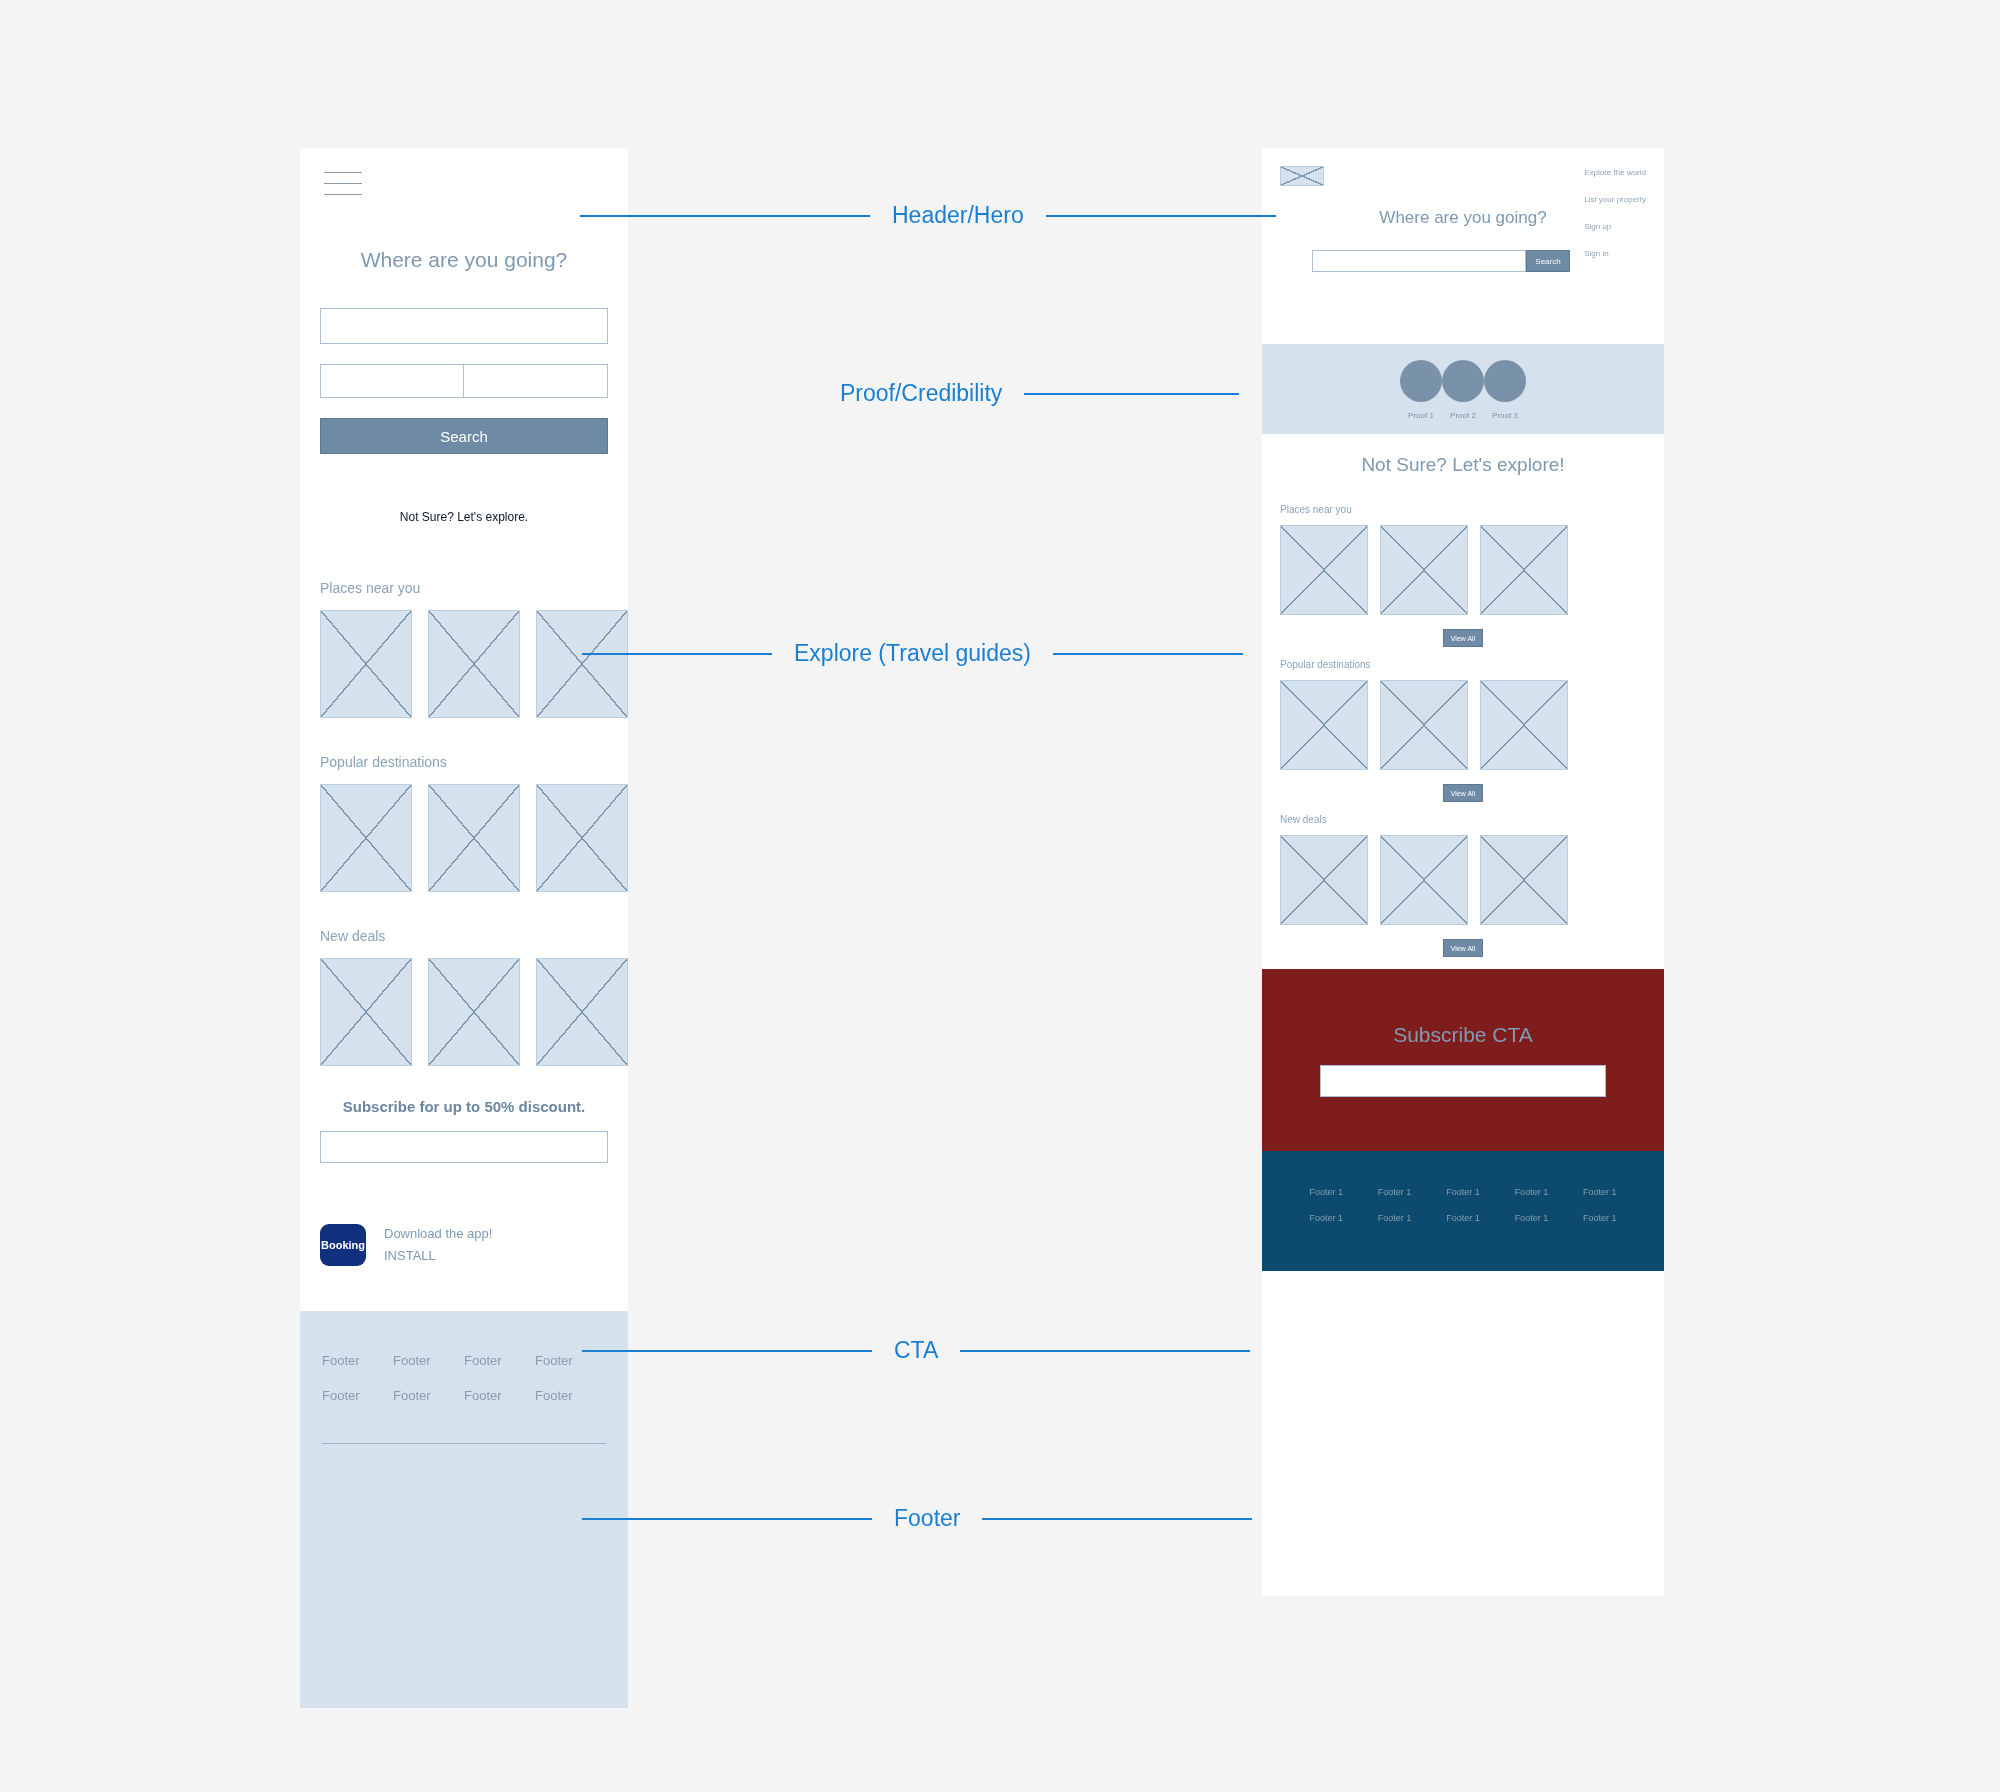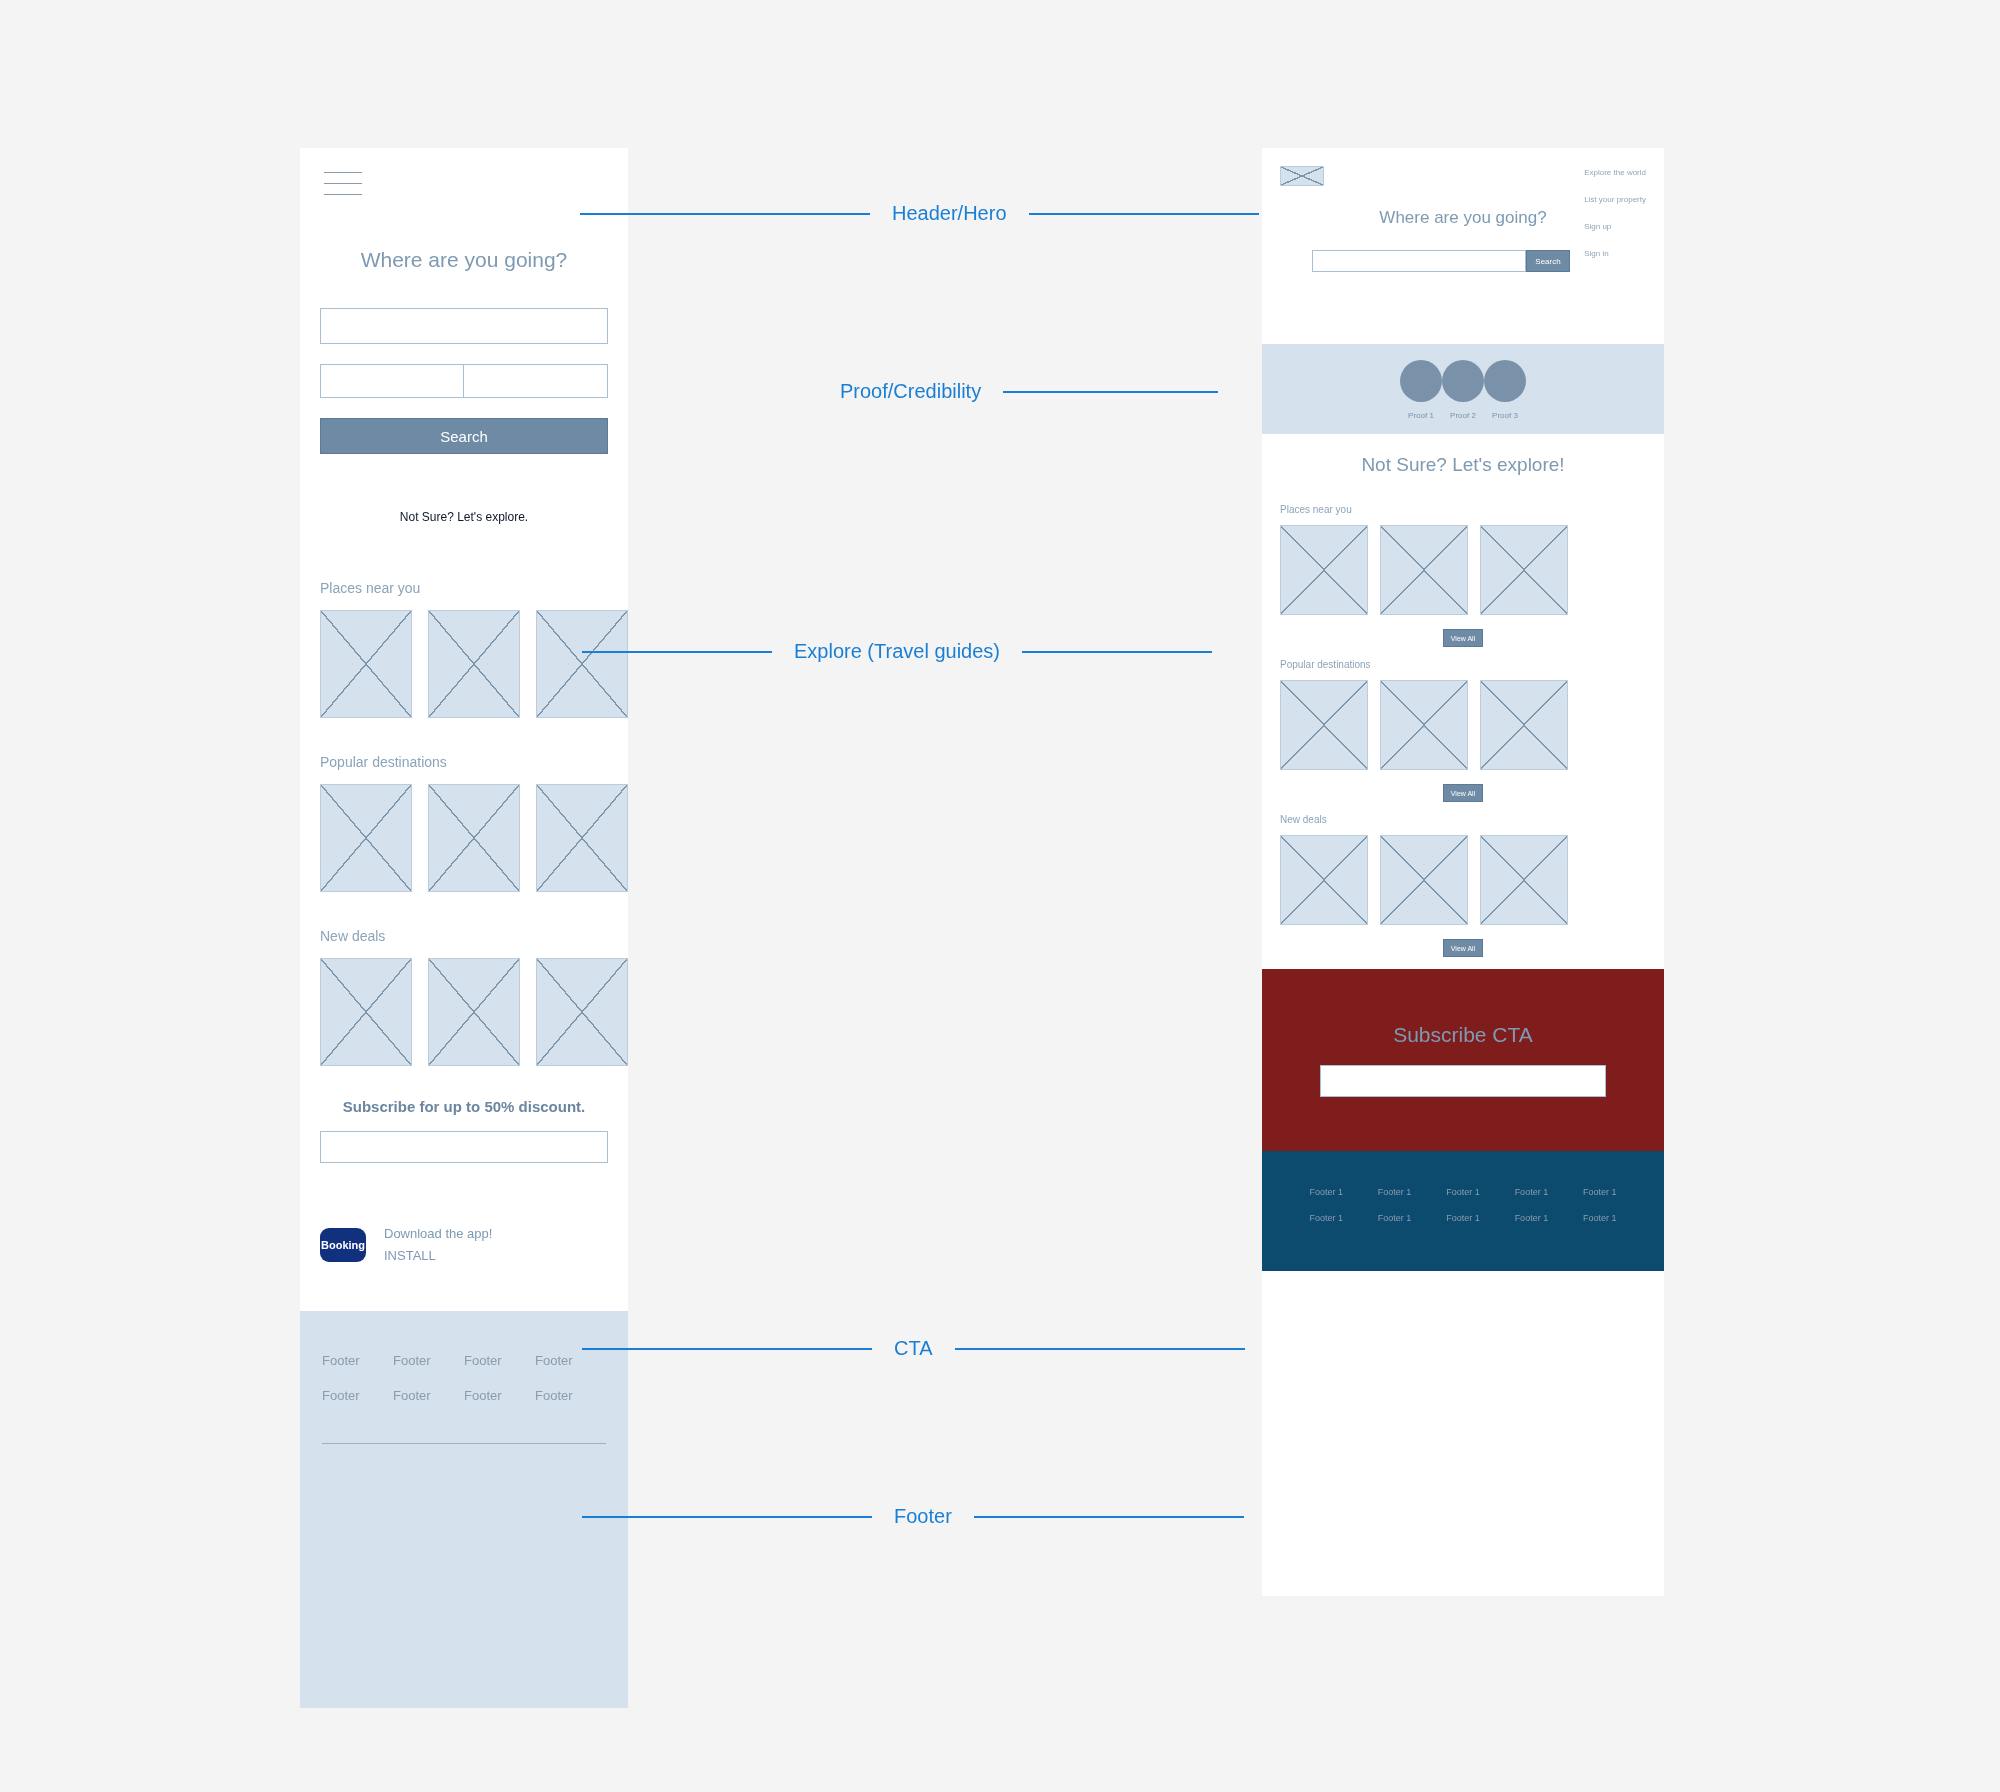--- a/index.html
+++ b/index.html
@@ -130,21 +130,21 @@
 
   #m-app-row {
     position: absolute;
     left: 20px;
     top: 1075px;
     display: flex;
     align-items: center;
     gap: 18px;
   }
   #m-app-icon {
-    width: 46px; height: 34px;
+    width: 46px; height: 42px;
     background: #11307e;
     border-radius: 9px;
     color: #ffffff;
     font-size: 11px;
     font-weight: bold;
     display: flex;
     align-items: center;
     justify-content: center;
   }
   #m-app-text { line-height: 1.7; }
@@ -283,21 +283,21 @@
     align-items: center;
     width: 100%;
     left: 0;
   }
   .anno-line {
     height: 0;
     border-top: 2.2px solid #1a7fd4;
   }
   .anno-label {
     color: #1a7fd4;
-    font-size: 20px;
+    font-size: 23px;
     white-space: nowrap;
     padding: 0 22px;
   }
   #anno-header      { top: 202px; }
   #anno-proof       { top: 380px; }
   #anno-explore     { top: 640px; }
   #anno-cta         { top: 1337px; }
   #anno-footer      { top: 1505px; }
 </style>
 </head>

